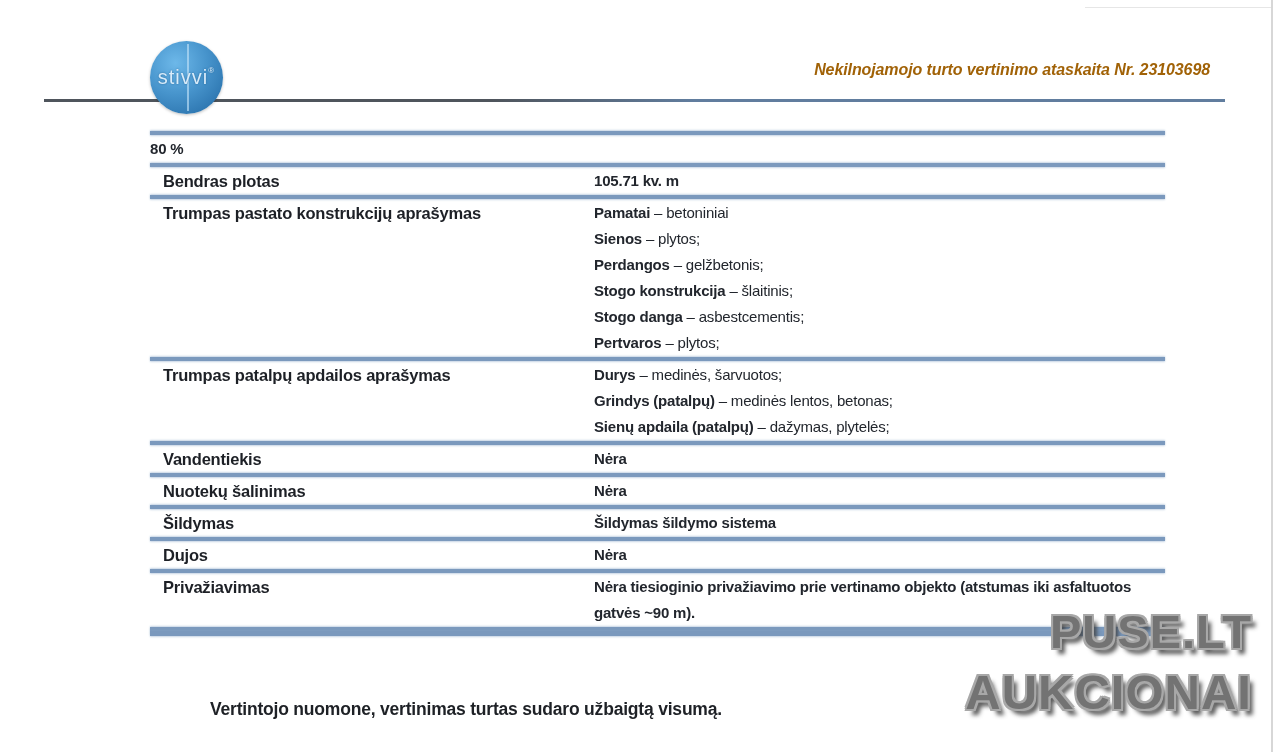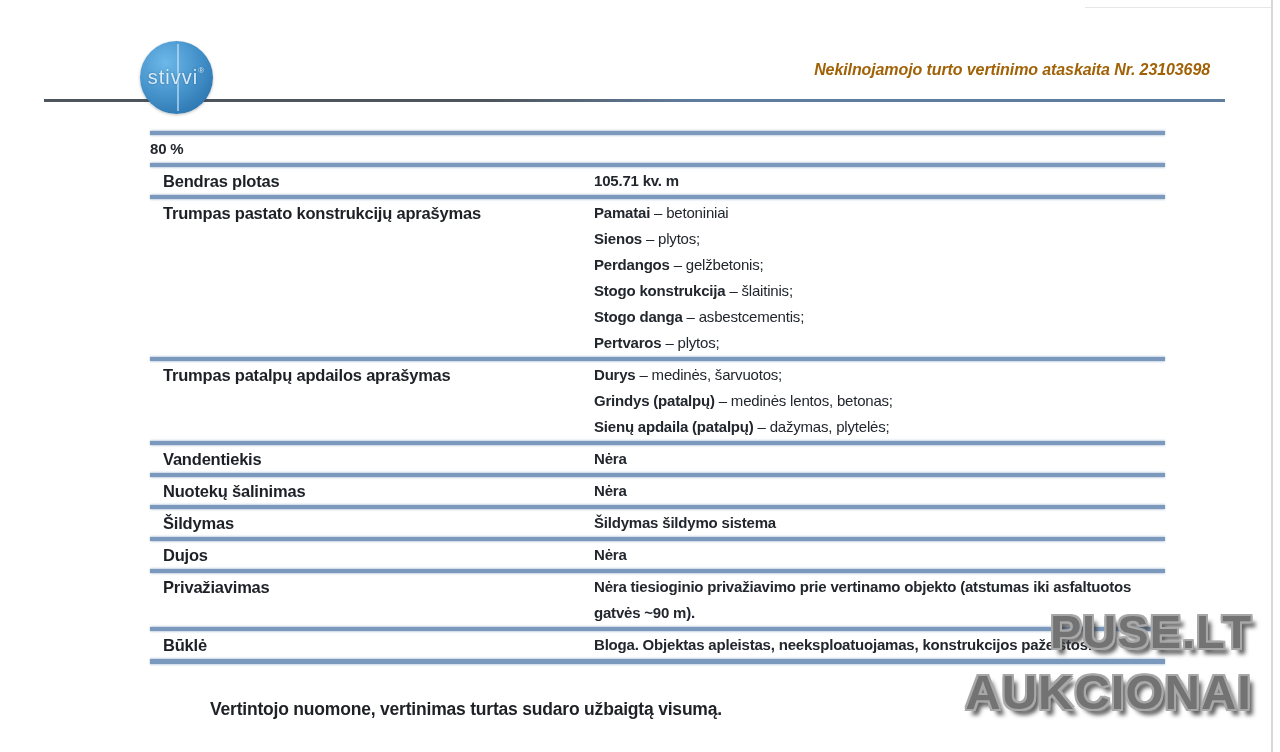--- a/index.html
+++ b/index.html
@@ -8,21 +8,21 @@
     background:#ffffff;
     font-family:"Liberation Sans","DejaVu Sans",sans-serif;
     color:#20242b;
   }
   
   .scan-edge-right{position:absolute;top:0;left:1271px;width:2px;height:752px;background:#d7d7d7;}
   .scan-edge-top{position:absolute;top:7px;left:1085px;width:186px;height:1px;background:#e6e6e6;}
 
   
   .logo{
-    position:absolute;left:140px;top:41px;width:73px;height:73px;border-radius:50%;
+    position:absolute;left:150px;top:41px;width:73px;height:73px;border-radius:50%;
     background:radial-gradient(circle at 35% 30%, #6db8e9 0%, #4794cc 45%, #2e77b1 80%, #246399 100%);
     z-index:5;display:flex;align-items:center;justify-content:center;
     box-shadow:0 1px 3px rgba(0,0,0,.25);
   }
   .logo .meridian{position:absolute;left:50%;top:3px;width:2px;height:67px;background:rgba(190,225,248,.65);}
   .logo .logo-text{
     position:relative;color:#d9ecfa;font-size:20px;letter-spacing:1px;font-weight:400;
     text-shadow:0 0 2px rgba(30,90,140,.8);
   }
   .logo .reg{font-size:8px;vertical-align:top;line-height:10px;}
@@ -164,26 +164,20 @@
   <div class="rule"></div>
 
   <div class="trow">
     <div class="cell label">Privažiavimas</div>
     <div class="cell val">
       <div class="vline"><span class="strong">Nėra tiesioginio privažiavimo prie vertinamo objekto (atstumas iki asfaltuotos gatvės ~90 m).</span><span class="rest"></span></div>
     </div>
   </div>
   <div class="rule"></div>
 
-  <div class="trow">
-    <div class="cell label">Būklė</div>
-    <div class="cell val">
-      <div class="vline"><span class="strong">Bloga. Objektas apleistas, neeksploatuojamas, konstrukcijos pažeistos.</span><span class="rest"></span></div>
-    </div>
-  </div>
   <div class="rule bottom"></div>
 </div>
 
 <div class="footer-note">Vertintojo nuomone, vertinimas turtas sudaro užbaigtą visumą.</div>
 
 <div class="watermark">
   <div class="wline w1">PUSE.LT</div>
   <div class="wline w2">AUKCIONAI</div>
 </div>
 

